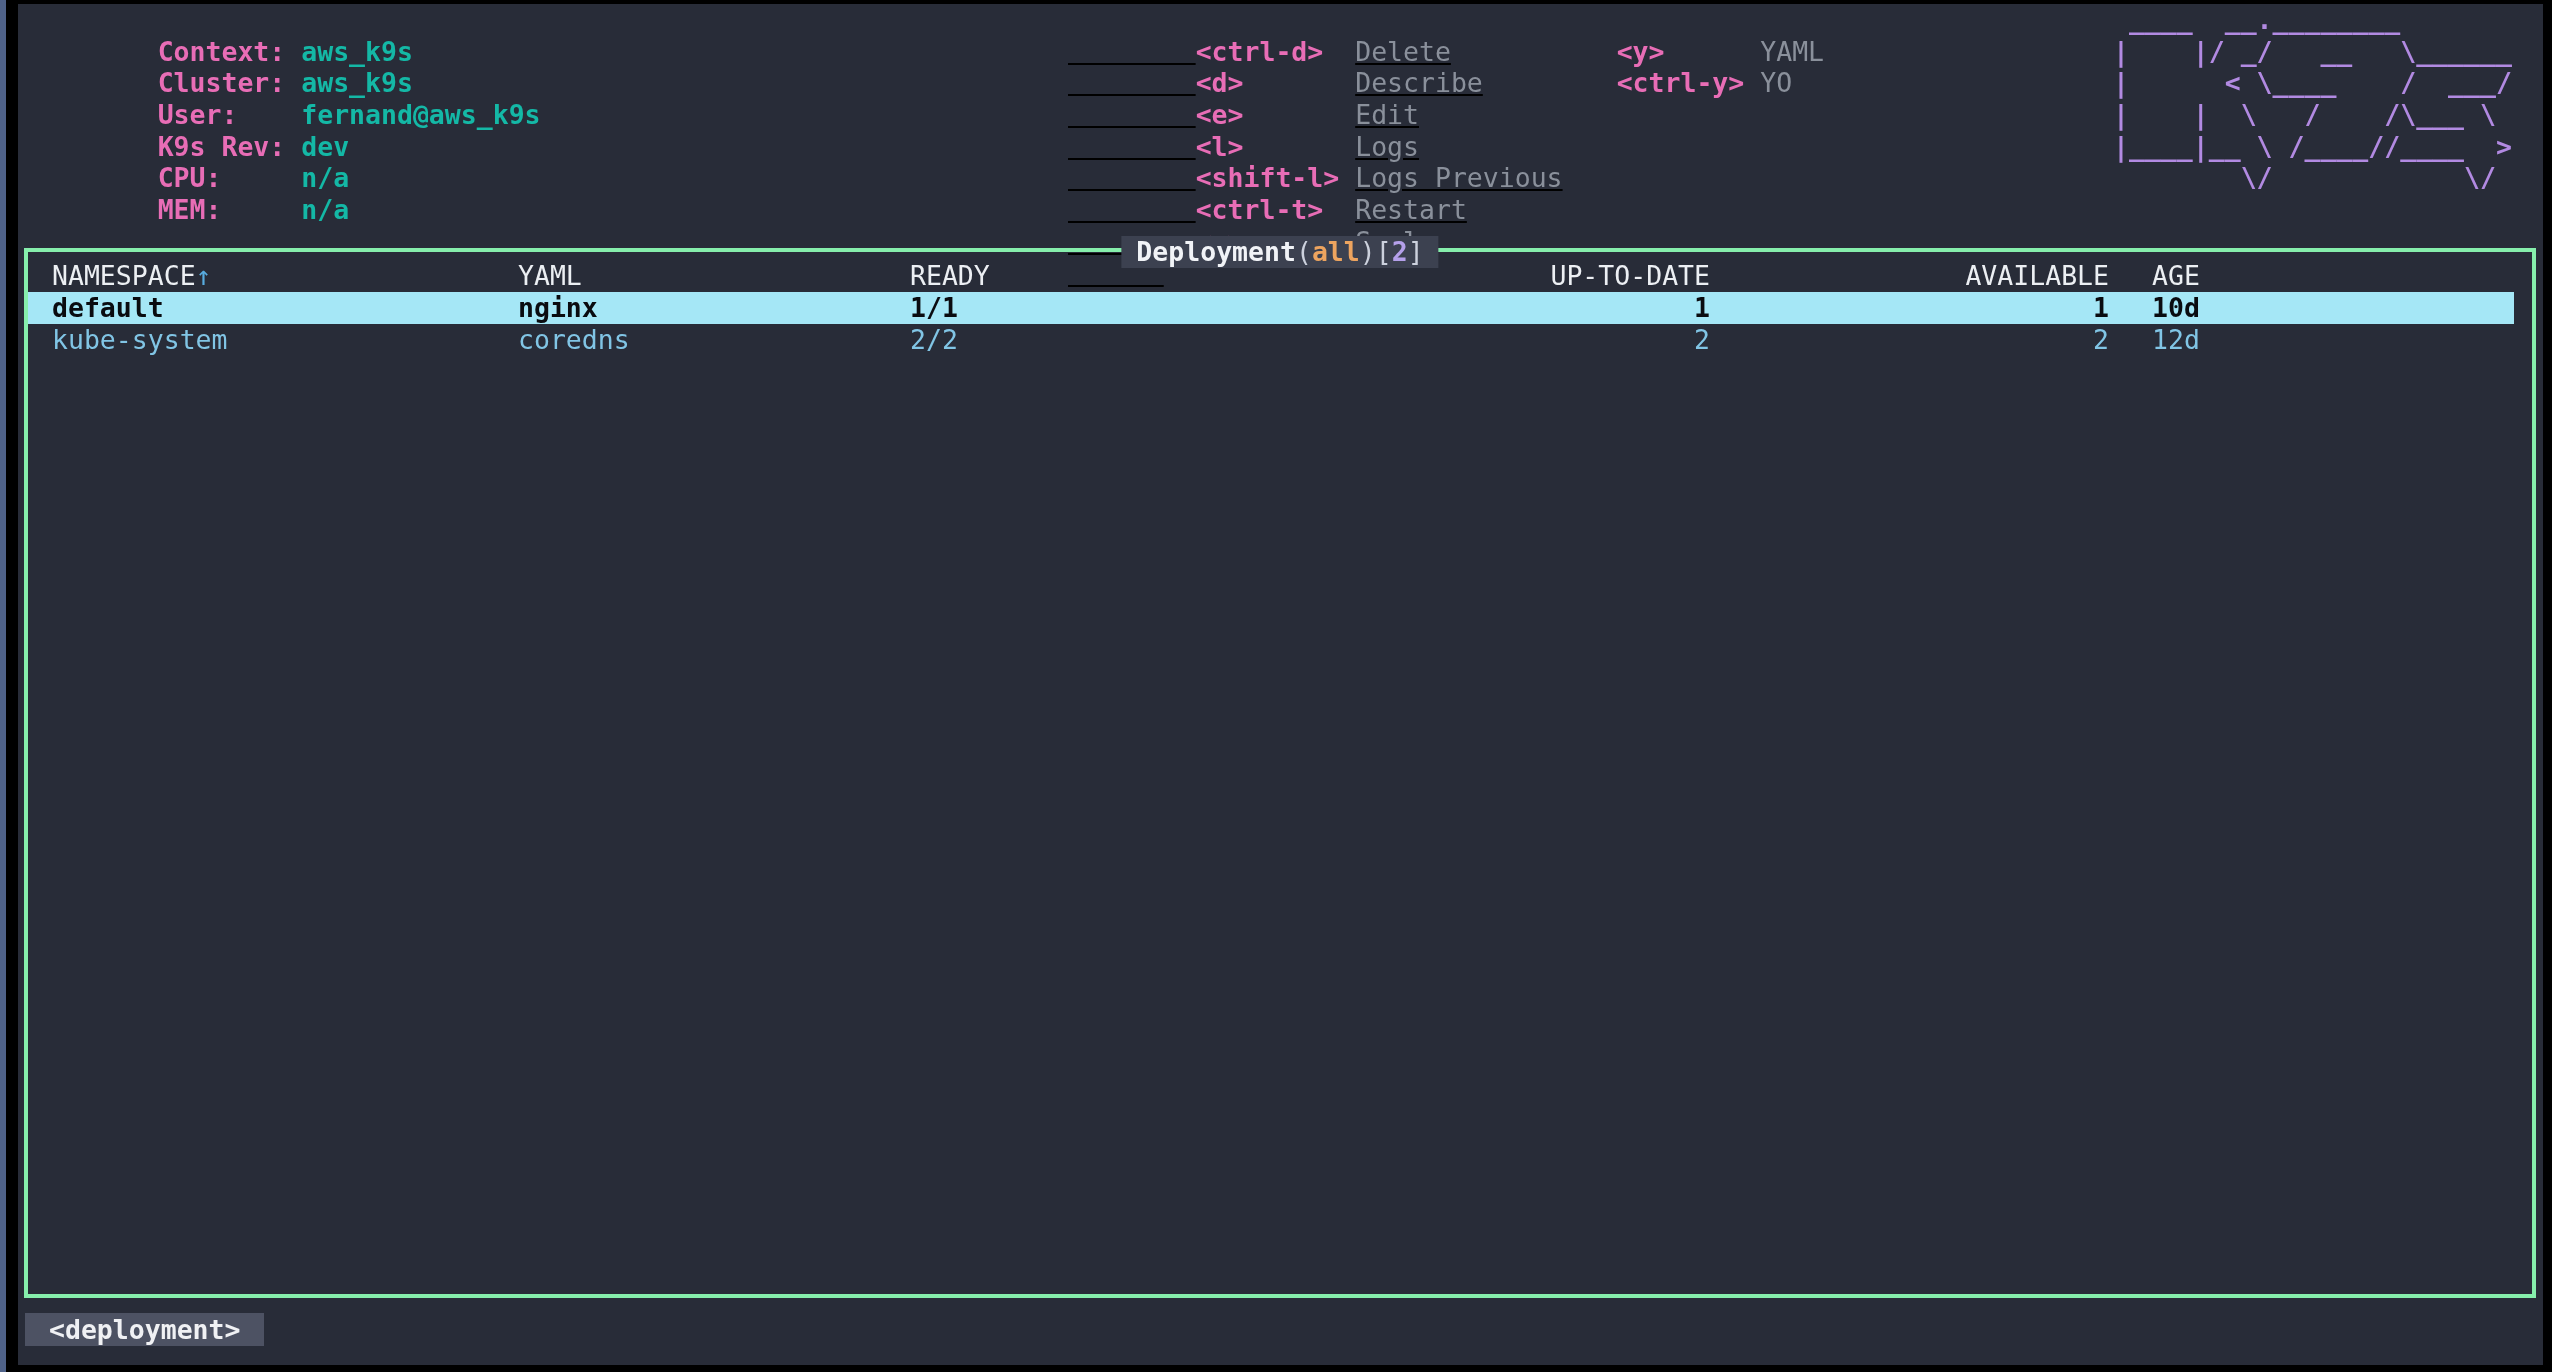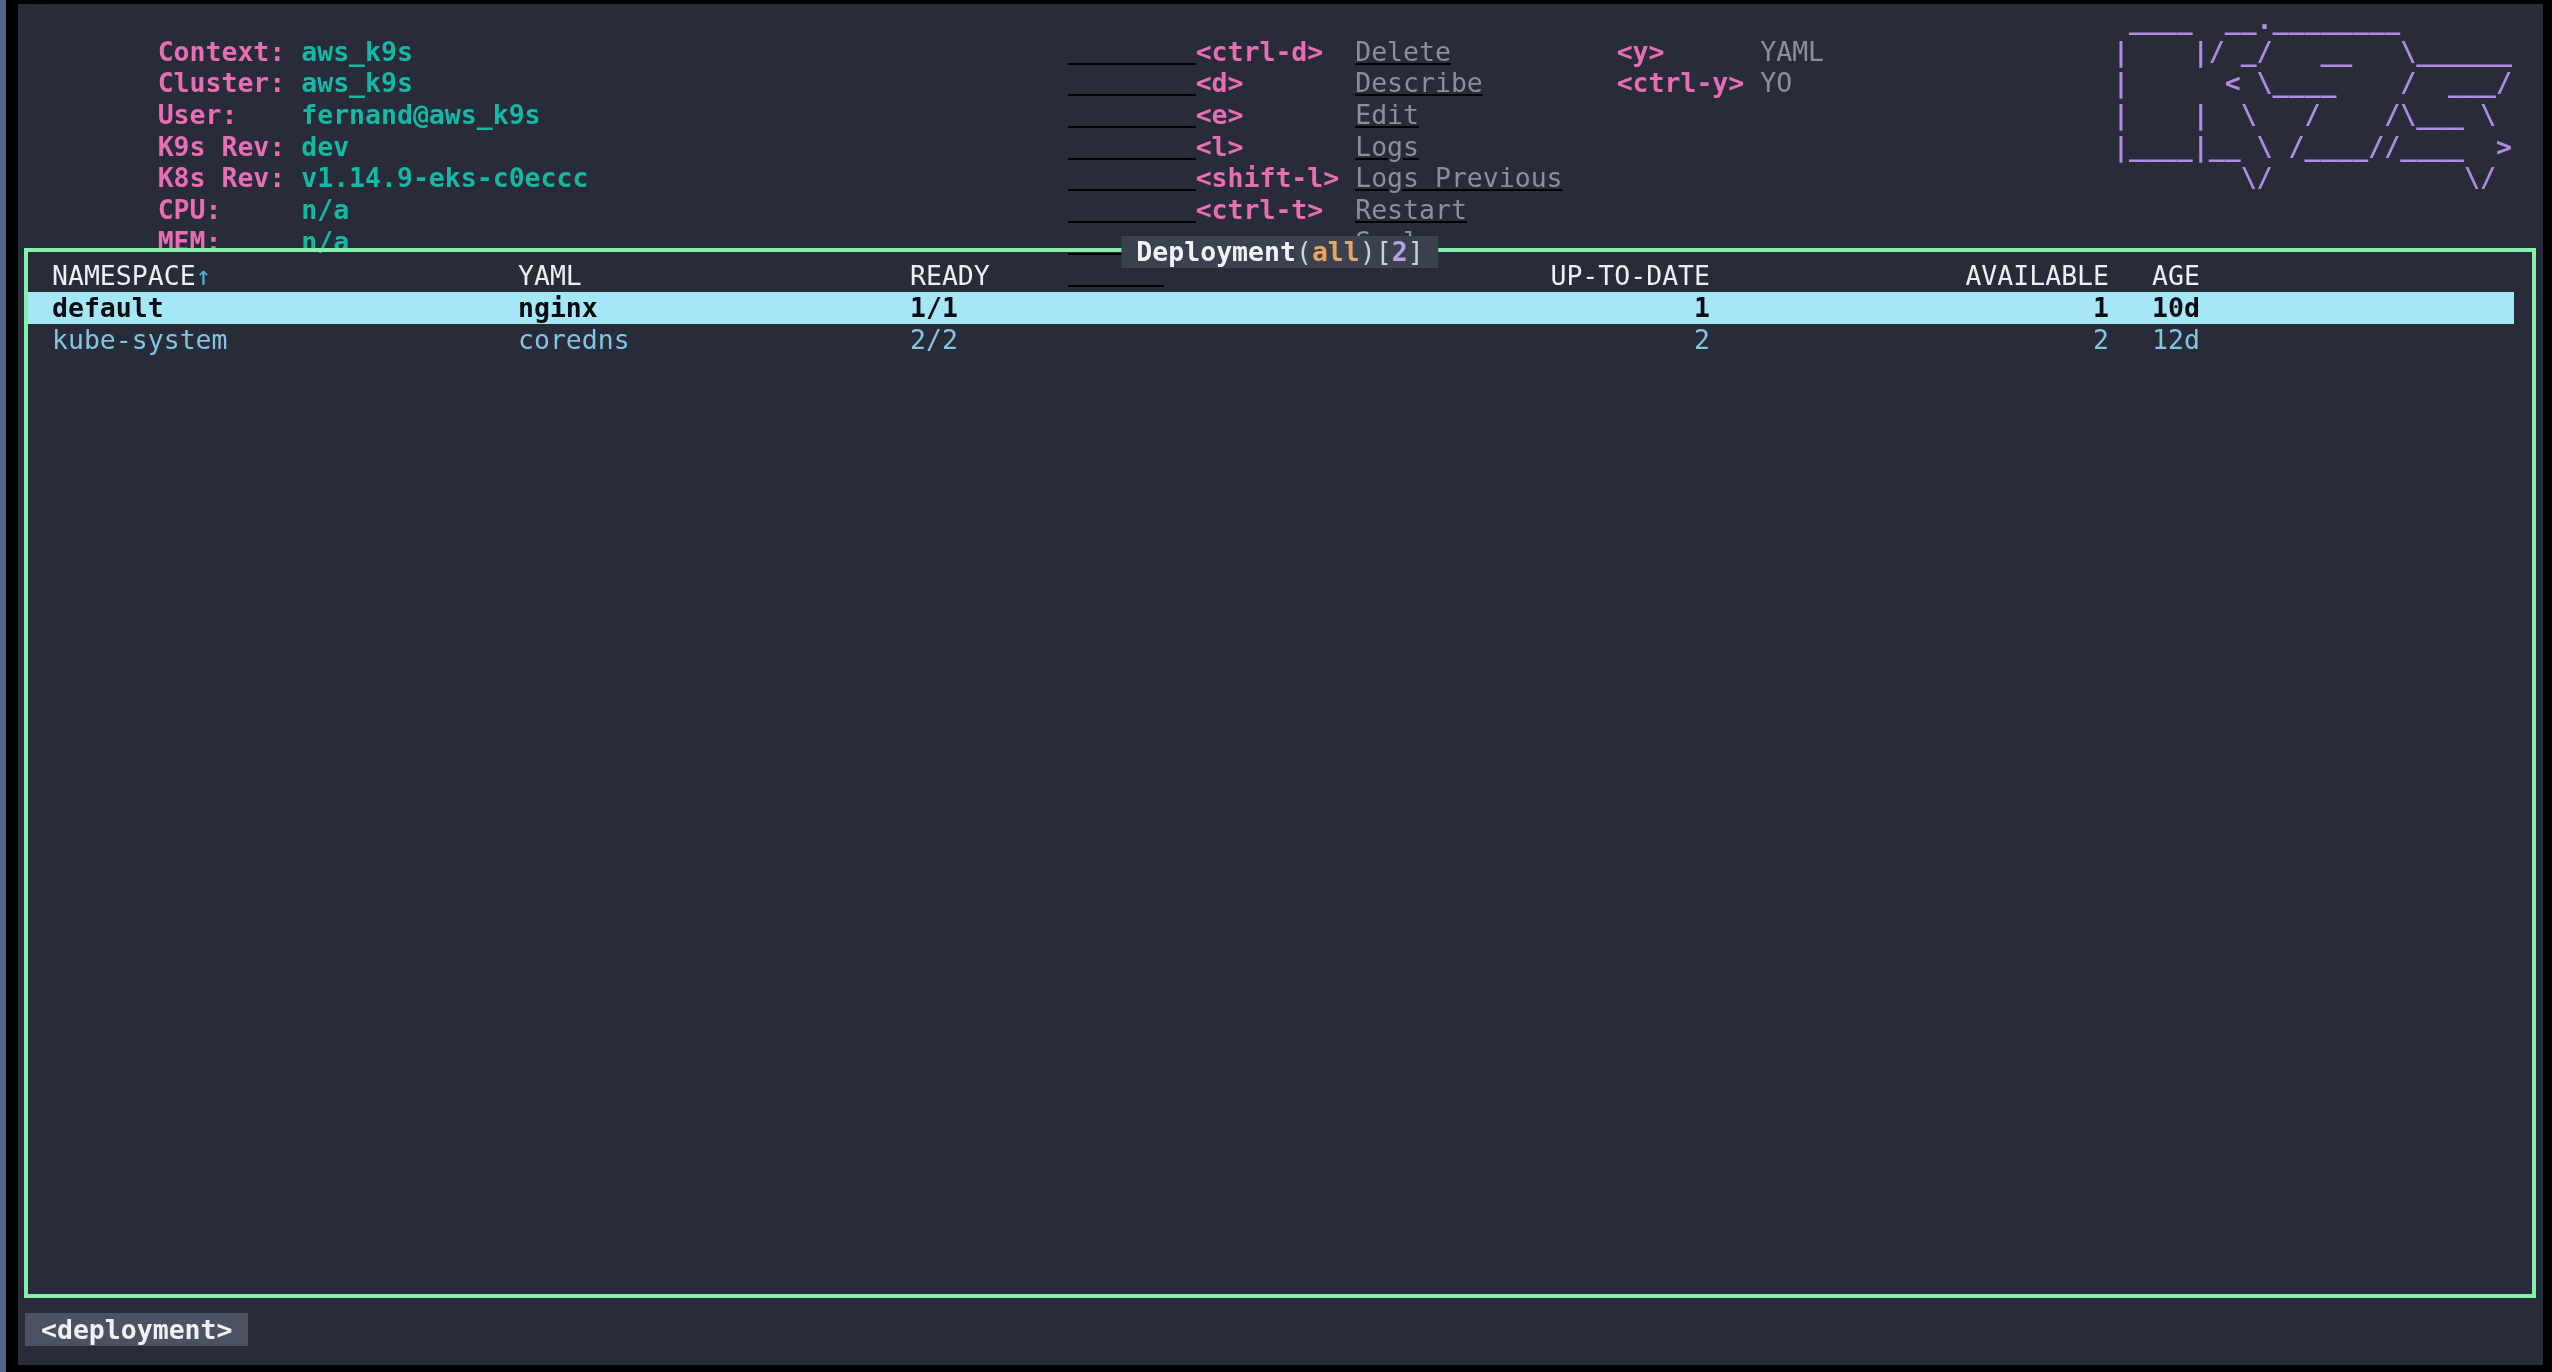--- a/index.html
+++ b/index.html
@@ -54,21 +54,21 @@
   .c-name      { left:490px; }
   .c-ready     { left:882px; }
   .c-utd       { left:1400px; width:282px; text-align:right; }
   .c-available { left:1800px; width:281px; text-align:right; }
   .c-age       { left:2124px; }
   .sort-arrow { color:#58ace0; }
 
   
   .crumbs { position:absolute; left:7px; top:1309px; height:33px; }
   .crumb { display:inline-block; background:#4d5263; color:#f0f1f4; font-weight:bold;
-           height:33px; line-height:33px; padding:0 16px; white-space:pre; }
+           height:33px; line-height:33px; padding:0 24px; white-space:pre; }
 </style>
 </head>
 <body>
 
 <div class="window-edge"></div>
 
 <div class="terminal">
 
   <div class="header">
 
@@ -77,23 +77,20 @@
         <span class="ci-label">Context:</span><span class="ci-value">aws_k9s</span>
       </div>
       <div class="ci-row">
         <span class="ci-label">Cluster:</span><span class="ci-value">aws_k9s</span>
       </div>
       <div class="ci-row">
         <span class="ci-label">User:</span><span class="ci-value">fernand@aws_k9s</span>
       </div>
       <div class="ci-row">
         <span class="ci-label">K9s Rev:</span><span class="ci-value">dev</span>
-      </div>
-      <div class="ci-row">
-        <span class="ci-label">K8s Rev:</span><span class="ci-value">v1.14.9-eks-c0eccc</span>
       </div>
       <div class="ci-row">
         <span class="ci-label">CPU:</span><span class="ci-value">n/a</span>
       </div>
       <div class="ci-row">
         <span class="ci-label">MEM:</span><span class="ci-value">n/a</span>
       </div>
     </div>
 
 

